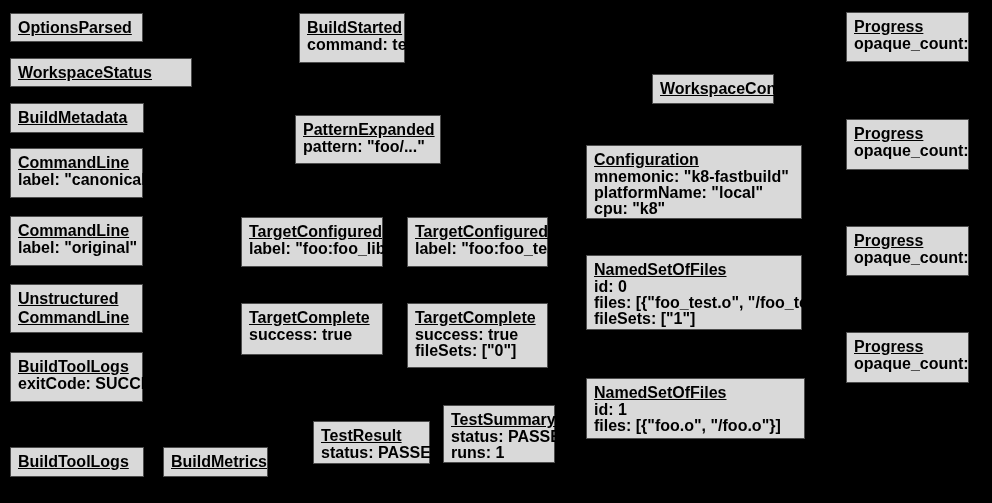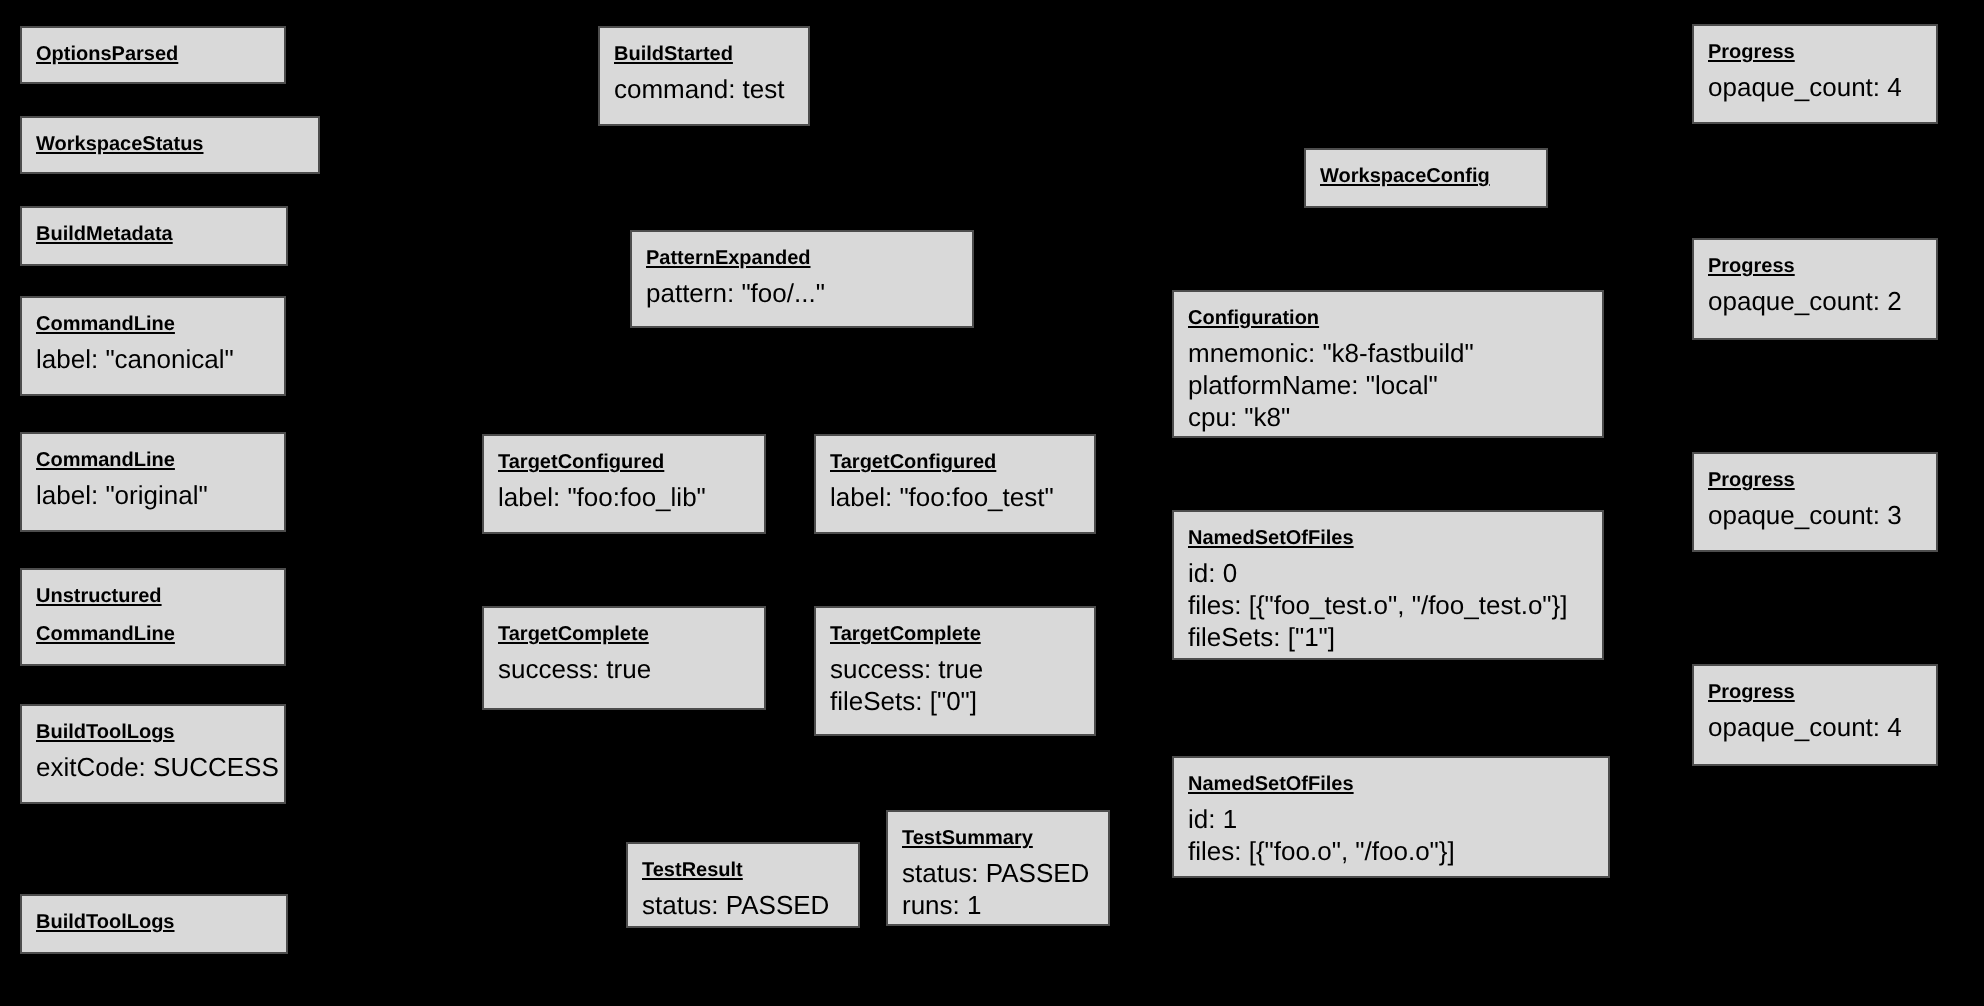--- a/index.html
+++ b/index.html
@@ -17,42 +17,43 @@
   }
   .node {
     position: absolute;
     box-sizing: border-box;
     background: #d9d9d9;
     border: 1px solid #4d4d4d;
     color: #000000;
     padding: 4px 7px;
   }
   .node .t {
-    font-size: 10px;
+    font-size: 16px;
     font-weight: bold;
     text-decoration: underline;
     line-height: 19px;
     white-space: pre-line;
   }
   .node .b {
-    font-size: 13px;
+    font-size: 16px;
     line-height: 16px;
     white-space: pre;
+    font-weight: bold;
   }
 </style>
 </head>
 <body>
 
 <div id="canvas">
 
   <div class="node" style="left:10px;top:13px;width:133px;height:29px">
     <div class="t">OptionsParsed</div>
   </div>
 
-  <div class="node" style="left:10px;top:58px;width:150px;height:29px">
+  <div class="node" style="left:10px;top:58px;width:182px;height:29px">
     <div class="t">WorkspaceStatus</div>
   </div>
 
   <div class="node" style="left:10px;top:103px;width:134px;height:30px">
     <div class="t">BuildMetadata</div>
   </div>
 
   <div class="node" style="left:10px;top:148px;width:133px;height:50px">
     <div class="t">CommandLine</div>
     <div class="b">label: "canonical"</div>
@@ -70,27 +71,30 @@
 
   <div class="node" style="left:10px;top:352px;width:133px;height:50px">
     <div class="t">BuildToolLogs</div>
     <div class="b">exitCode: SUCCESS</div>
   </div>
 
   <div class="node" style="left:10px;top:447px;width:134px;height:30px">
     <div class="t">BuildToolLogs</div>
   </div>
 
+  <div class="node" style="left:163px;top:447px;width:105px;height:30px">
+    <div class="t">BuildMetrics</div>
+  </div>
 
   <div class="node" style="left:299px;top:13px;width:106px;height:50px">
     <div class="t">BuildStarted</div>
     <div class="b">command: test</div>
   </div>
 
-  <div class="node" style="left:315px;top:115px;width:172px;height:49px">
+  <div class="node" style="left:295px;top:115px;width:146px;height:49px">
     <div class="t">PatternExpanded</div>
     <div class="b">pattern: "foo/..."</div>
   </div>
 
   <div class="node" style="left:241px;top:217px;width:142px;height:50px">
     <div class="t">TargetConfigured</div>
     <div class="b">label: "foo:foo_lib"</div>
   </div>
 
   <div class="node" style="left:407px;top:217px;width:141px;height:50px">

